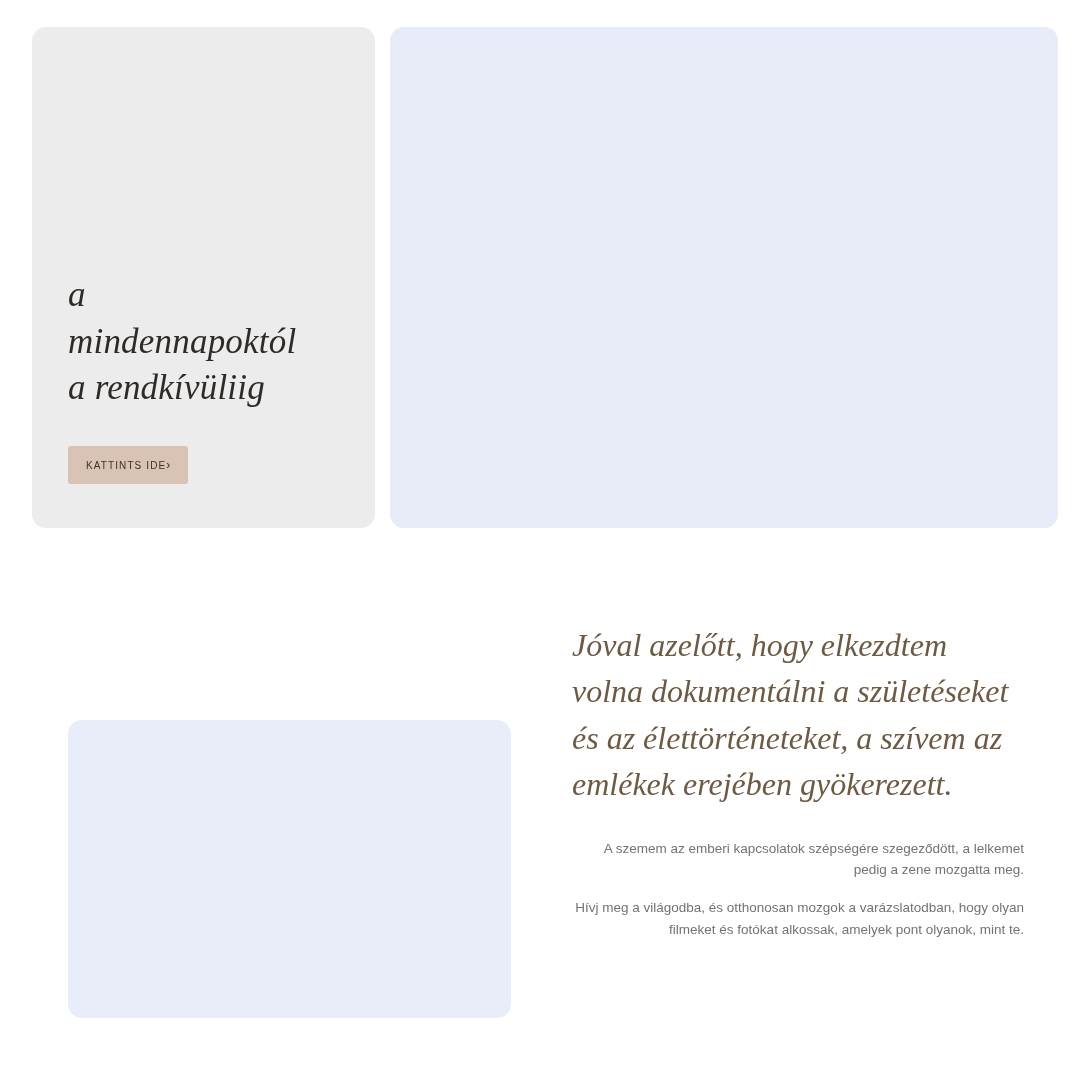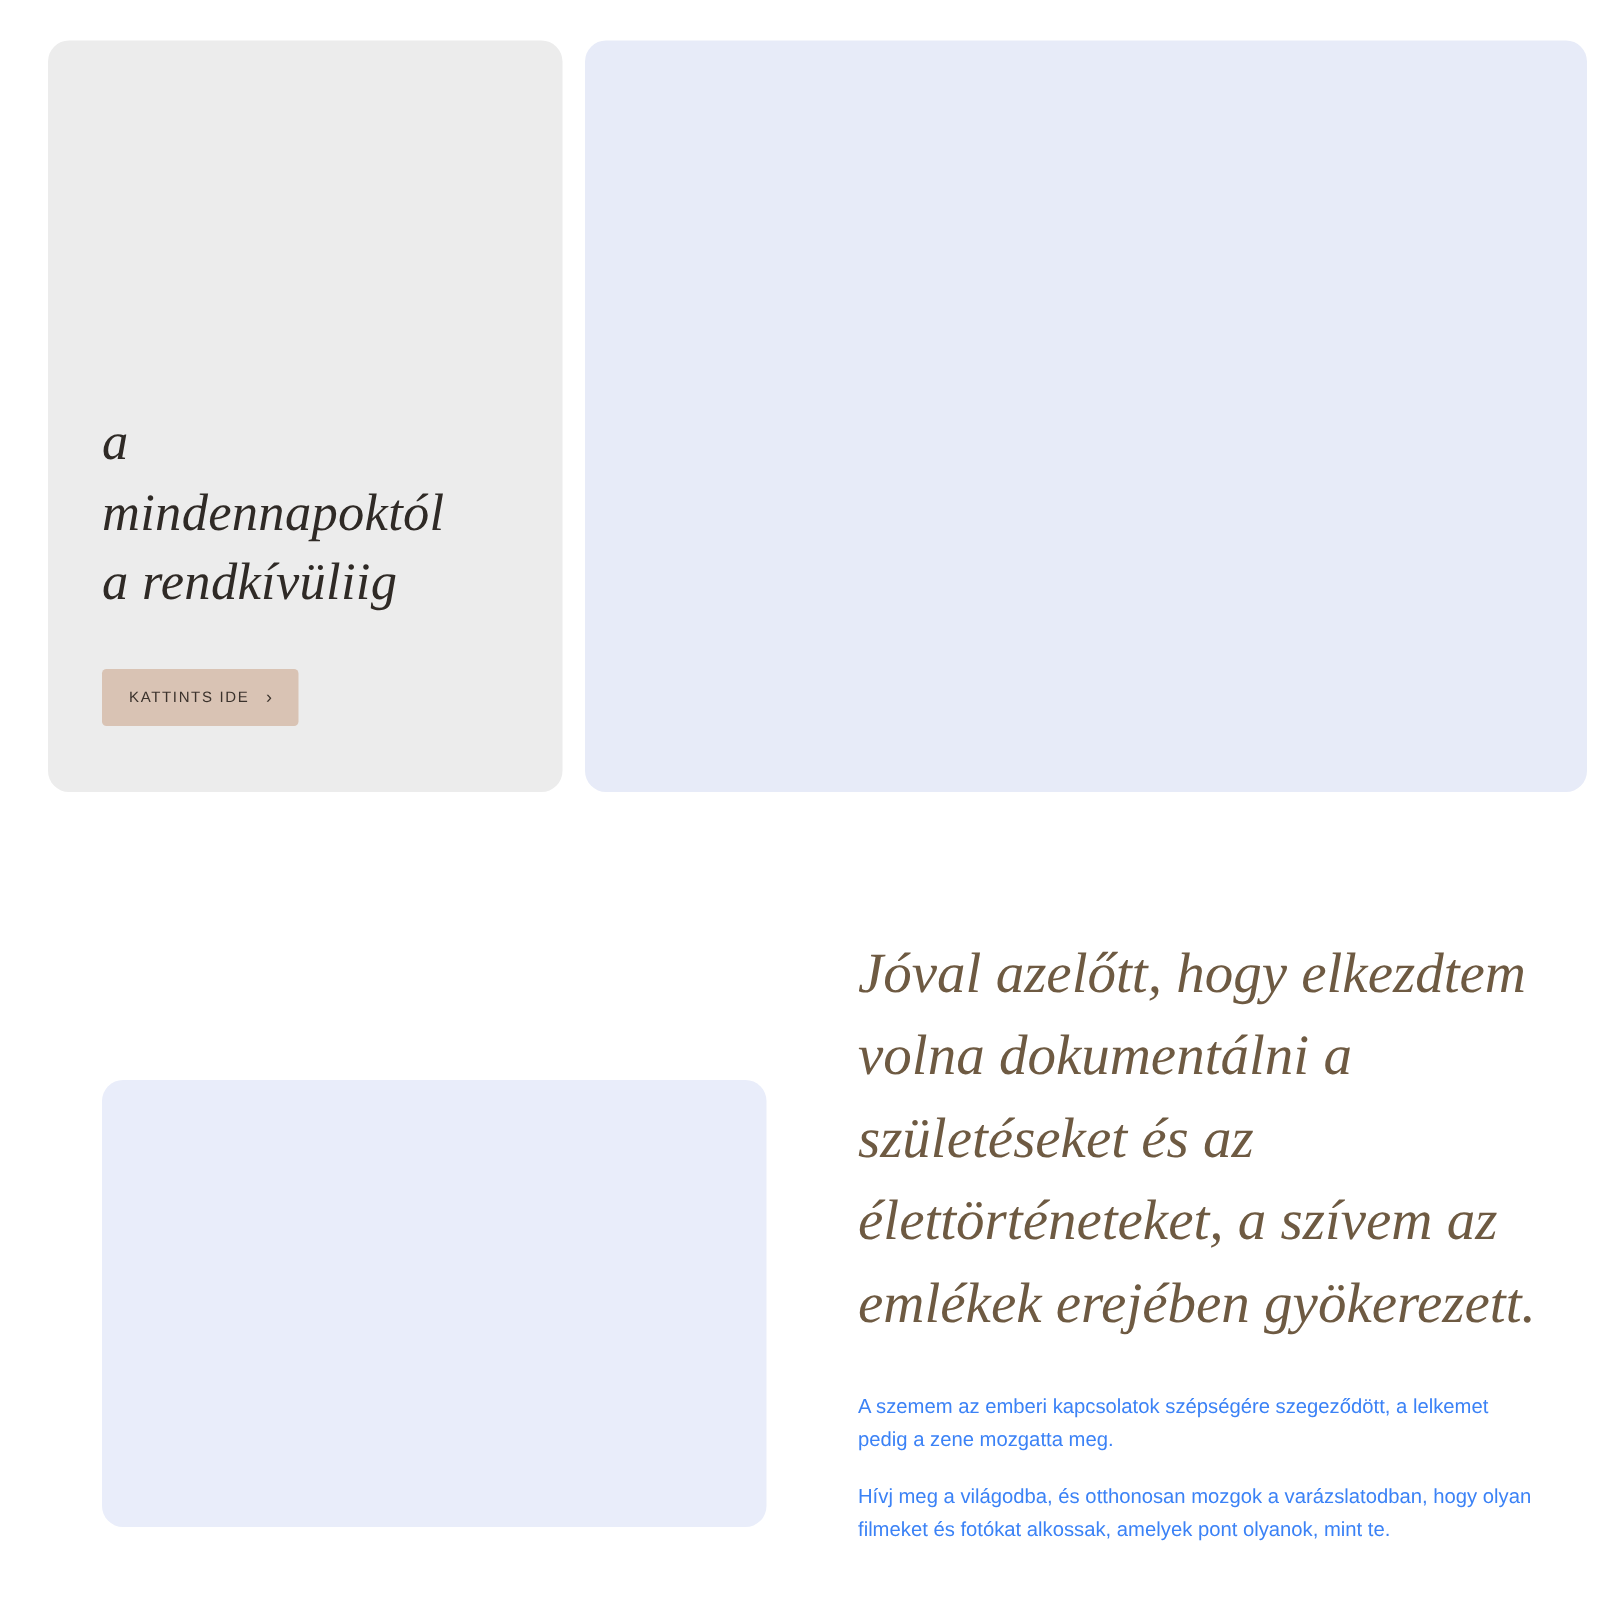--- a/index.html
+++ b/index.html
@@ -47,21 +47,20 @@
     font-size: 35px;
     line-height: 1.33;
     color: #2f2a26;
     margin: 0 0 34px 0;
     letter-spacing: 0.2px;
   }
 
   .cta-button {
     display: inline-flex;
     align-items: center;
-    gap: 11px;
     background: #d9c3b4;
     color: #3b322c;
     border: none;
     border-radius: 3px;
     padding: 13px 17px 13px 18px;
     font-size: 10px;
     letter-spacing: 1.1px;
     text-transform: uppercase;
     font-family: "Liberation Sans", sans-serif;
     cursor: pointer;
@@ -98,32 +97,33 @@
     position: absolute;
     left: 572px;
     top: 622px;
     width: 452px;
   }
 
   .story-heading {
     font-family: "Liberation Serif", serif;
     font-style: italic;
     font-weight: 400;
-    font-size: 38px;
+    font-size: 32px;
     line-height: 1.45;
     color: #6e5a42;
     margin: 0 0 30px 0;
   }
 
   .story-par {
     font-size: 13.5px;
     line-height: 1.62;
-    color: #3b82f6;
+    color: #737373;
     margin: 0 0 16px 0;
     font-family: "Liberation Sans", sans-serif;
+    text-align: right;
   }
   .story-par:last-of-type { margin-bottom: 20px; }
 </style>
 </head>
 <body>
 
 <div class="page">
 
   <div class="hero-card">
     <div class="hero-inner">

